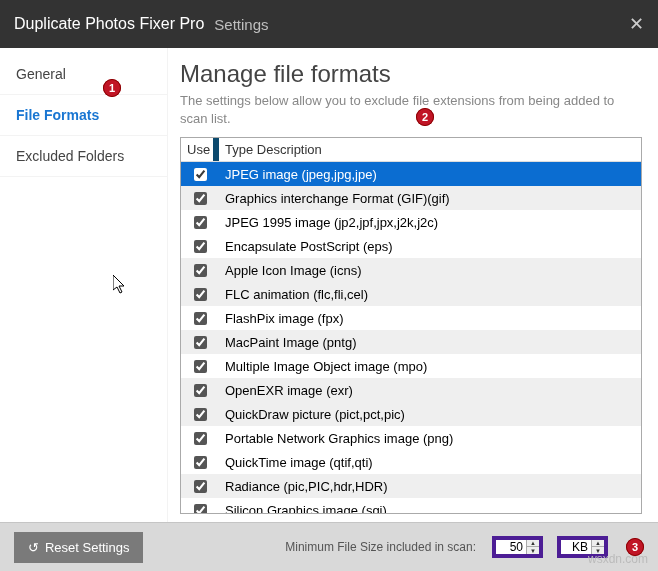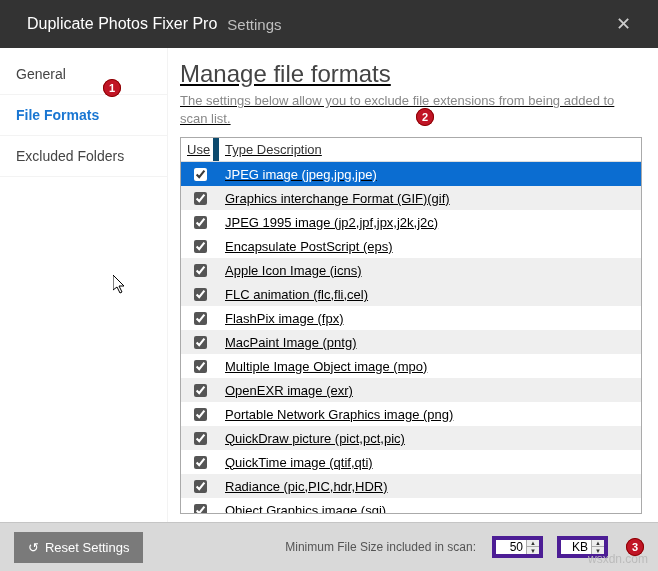--- a/index.html
+++ b/index.html
@@ -1,29 +1,29 @@
 <!DOCTYPE html>
 <html><head>
 <meta charset="utf-8">
 <style>
   * { box-sizing: border-box; margin: 0; padding: 0; font-family: "Segoe UI", Arial, sans-serif; }
   body { width: 658px; height: 571px; background: #fff; overflow: hidden; }
   .titlebar {
     height: 48px; background: #333; color: #fff;
-    display: flex; align-items: center; padding: 0 27px;
+    display: flex; align-items: center; padding: 0 14px;
     font-size: 16px;
   }
   .titlebar .title { font-weight: 500; }
   .titlebar .subtitle { color: #bfbfbf; margin-left: 10px; font-size: 15px; }
   .titlebar .close { margin-left: auto; color: #ccc; font-size: 18px; cursor: pointer; }
   .body { display: flex; height: 474px; background: #fff; }
   .sidebar { width: 168px; background: #fff; padding-top: 6px; border-right: 1px solid #f3f3f3;}
   .sidebar .item { padding: 12px 16px; font-size: 14px; color: #444; cursor: pointer; position: relative; border-bottom: 1px solid #f3f3f3;}
   .sidebar .item.active { color: #1976d2; font-weight: 600; }
-  .main { flex: 1; padding: 12px 16px 8px 12px; display: flex; flex-direction: column; position: relative; text-decoration: underline; }
+  .main { flex: 1; padding: 12px 16px 8px 12px; display: flex; flex-direction: column; position: relative; }
   .main h1 { font-size: 24px; font-weight: 400; color: #444; margin-bottom: 4px; }
   .main .desc { font-size: 13px; color: #888; margin-bottom: 10px; line-height: 1.35; position: relative; }
   .grid-wrap { border: 1px solid #aaa; flex: 1; display: flex; flex-direction: column; overflow: hidden; }
   .grid-head { display: flex; background: #fff; border-bottom: 1px solid #ddd; font-size: 13px; color: #333; }
   .grid-head .col-use { width: 38px; padding: 4px 6px; border-right: 6px solid #0c4a6e; }
   .grid-head .col-desc { flex: 1; padding: 4px 6px; }
   .grid-body { flex: 1; overflow-y: scroll; background: #fff; }
   .row { display: flex; align-items: center; font-size: 13px; height: 24px; }
   .row .c-use { width: 38px; display: flex; justify-content: center; }
   .row .c-desc { flex: 1; padding-left: 6px; }
@@ -143,49 +143,49 @@
               <input type="checkbox" class="chk" checked="" style="">
             </div>
             <div class="c-desc">Multiple Image Object image (mpo)</div>
           </div>
           <div class="row odd">
             <div class="c-use">
               <input type="checkbox" class="chk" checked="" style="">
             </div>
             <div class="c-desc">OpenEXR image (exr)</div>
           </div>
+          <div class="row odd">
+            <div class="c-use">
+              <input type="checkbox" class="chk" checked="" style="">
+            </div>
+            <div class="c-desc">QuickDraw picture (pict,pct,pic)</div>
+          </div>
           <div class="row even">
             <div class="c-use">
               <input type="checkbox" class="chk" checked="" style="">
             </div>
             <div class="c-desc">Portable Network Graphics image (png)</div>
           </div>
-          <div class="row odd">
-            <div class="c-use">
-              <input type="checkbox" class="chk" checked="" style="">
-            </div>
-            <div class="c-desc">QuickDraw picture (pict,pct,pic)</div>
-          </div>
           <div class="row even">
             <div class="c-use">
               <input type="checkbox" class="chk" checked="" style="">
             </div>
             <div class="c-desc">QuickTime image (qtif,qti)</div>
           </div>
           <div class="row odd">
             <div class="c-use">
               <input type="checkbox" class="chk" checked="" style="">
             </div>
             <div class="c-desc">Radiance (pic,PIC,hdr,HDR)</div>
           </div>
           <div class="row even">
             <div class="c-use">
               <input type="checkbox" class="chk" checked="" style="">
             </div>
-            <div class="c-desc">Object Graphics image (sgi)</div>
+            <div class="c-desc">Silicon Graphics image (sgi)</div>
           </div>
         </div>
     </div>
   </div>
 </div>
 
 <div class="footer">
   <button class="btn-reset">
     <span>↺</span>
     <span>Reset Settings</span>

